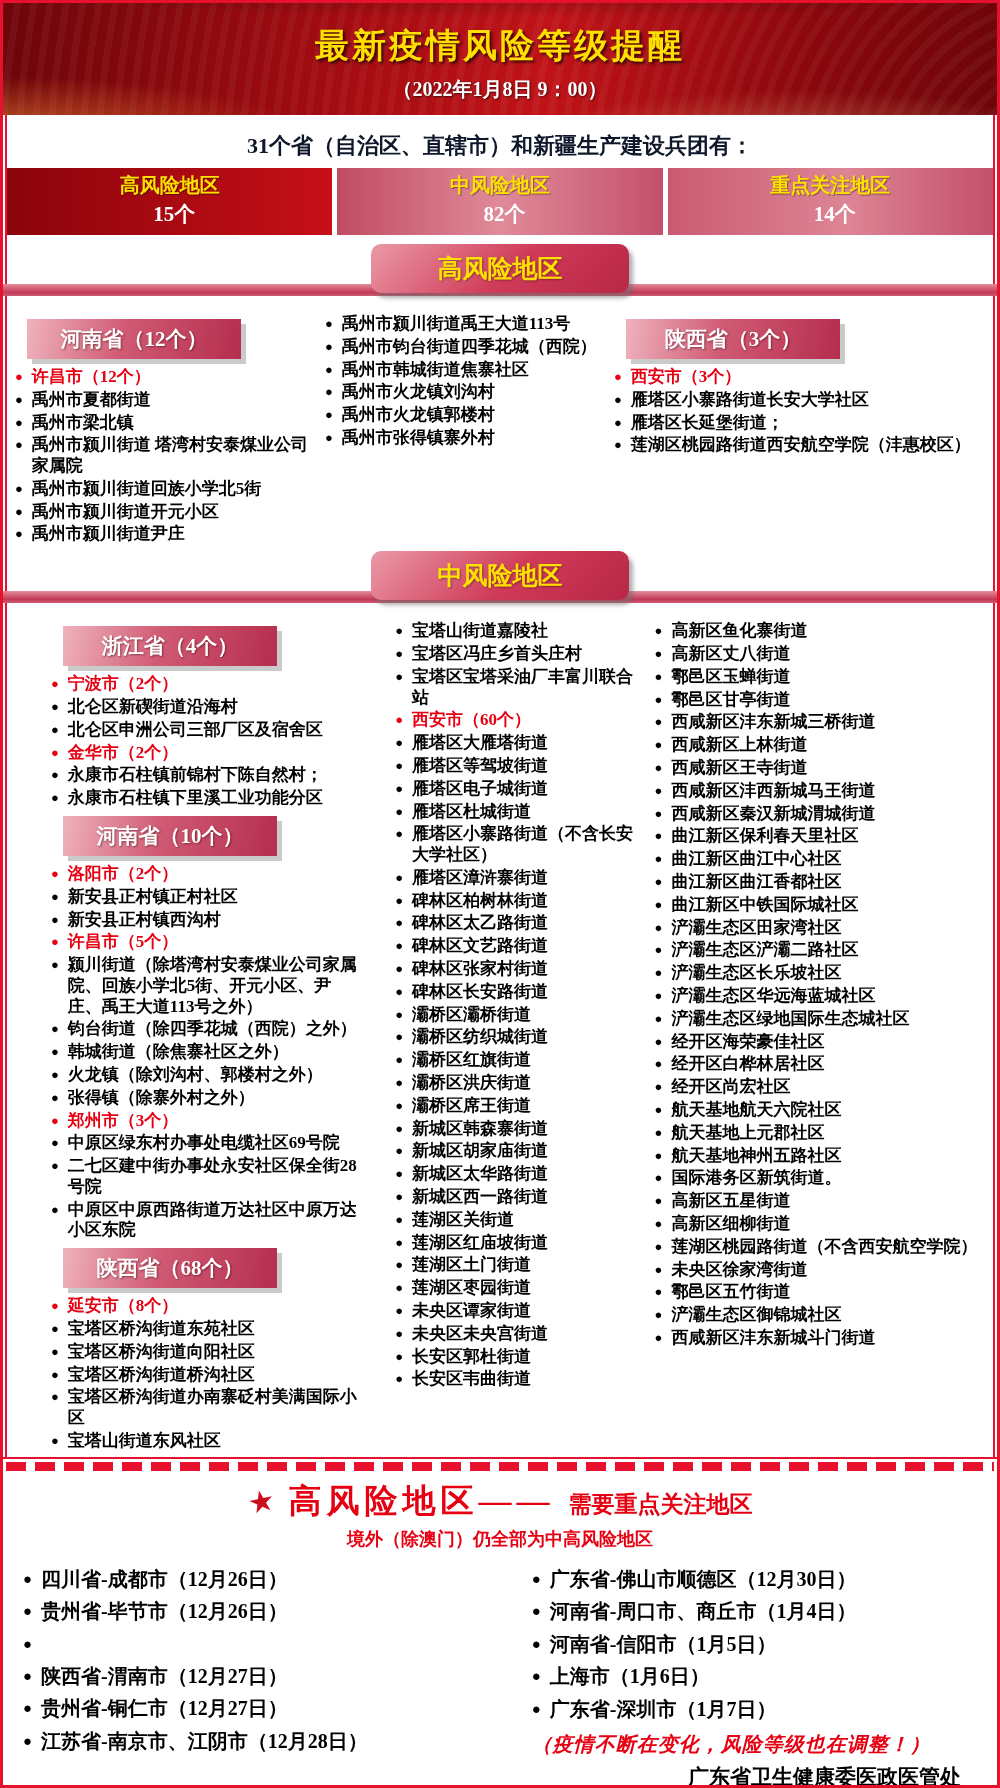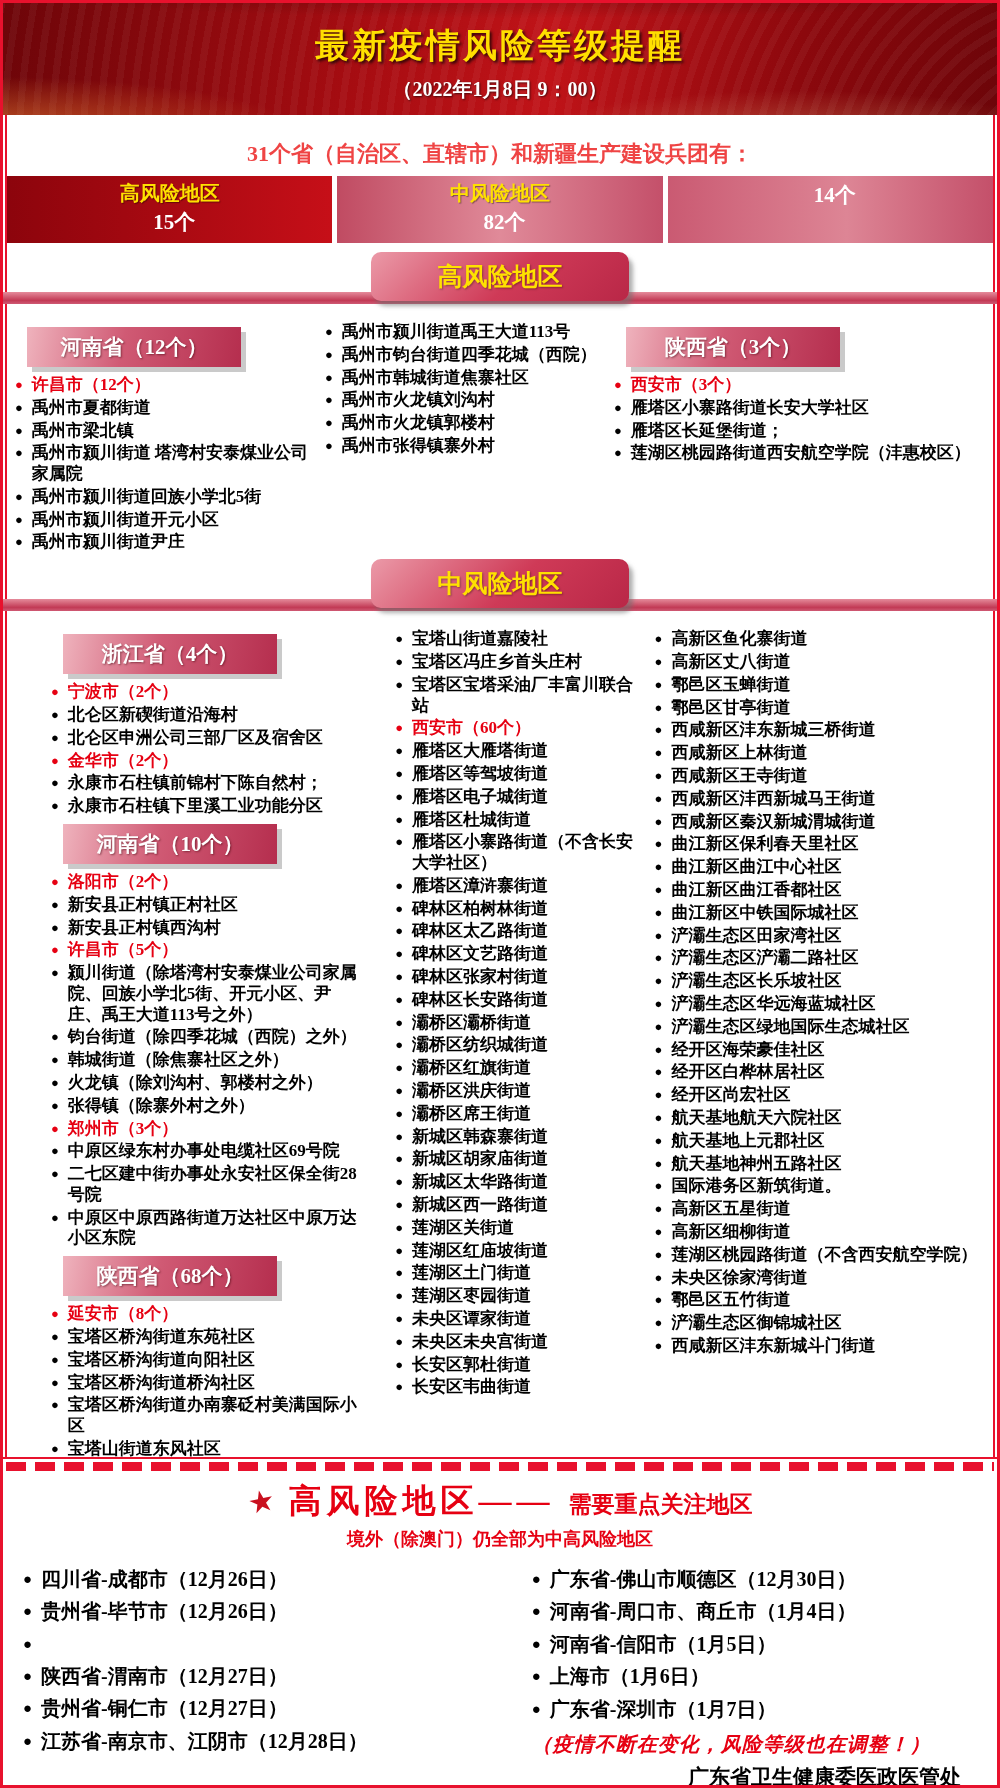--- a/index.html
+++ b/index.html
@@ -12,21 +12,21 @@
       radial-gradient(120% 95% at 52% -45%, rgba(0,0,0,.62), transparent 62%),
       radial-gradient(55% 85% at -2% 115%, rgba(255,150,60,.55), transparent 58%),
       radial-gradient(45% 70% at 80% 120%, rgba(255,215,150,.30), transparent 60%),
       repeating-radial-gradient(circle at 108% 170%, rgba(255,255,255,.045) 0 7px, transparent 7px 16px),
       linear-gradient(96deg,#6d0509,#a50c11 35%,#c01318 55%,#8c080d 80%,#6d0509);}
   .h-title{padding-top:20px;text-align:center;font-size:34px;font-weight:bold;color:#ffdf00;
     letter-spacing:3px;text-shadow:2px 2px 3px rgba(0,0,0,.75);}
   .h-date{text-align:center;color:#fff;font-size:20px;font-weight:bold;margin-top:7px;
     text-shadow:1px 1px 2px rgba(0,0,0,.6);}
   
-  .intro{text-align:center;font-size:22px;font-weight:bold;color:#ef4444;padding:24px 0 7px;}
+  .intro{text-align:center;font-size:22px;font-weight:bold;color:#0f172a;padding:16px 0 7px;}
   .stats{display:flex;gap:5px;padding:0 4px;}
   .stat{flex:1;text-align:center;padding:4px 0 7px;}
   .stat-0{background:linear-gradient(90deg,#8c040c,#a60911 45%,#c60f18);}
   .stat-1{background:linear-gradient(90deg,#c04b62,#e08a99 50%,#c4506a);}
   .stat-2{background:linear-gradient(90deg,#ca5a72,#dd8595 55%,#c4506a);}
   .stat .label{font-size:20px;font-weight:bold;color:#ffe100;text-shadow:1px 1px 1px rgba(0,0,0,.4);}
   .stat .count{font-size:21px;font-weight:bold;color:#fff;margin-top:1px;padding-left:9px;}
   
   .section{margin-top:9px;}
   .pill{position:relative;z-index:2;width:258px;margin:0 auto;text-align:center;font-size:25px;
@@ -82,20 +82,21 @@
   <div class="stats">
     <div class="stat stat-0">
       <div class="label">高风险地区</div>
       <div class="count">15个</div>
     </div>
     <div class="stat stat-1">
       <div class="label">中风险地区</div>
       <div class="count">82个</div>
     </div>
     <div class="stat stat-2">
+      <div class="label">重点关注地区</div>
       <div class="count">14个</div>
     </div>
   </div>
 
   <div class="section">
     <div class="pill">高风险地区</div>
     <div class="bar"></div>
     <div class="cols cols-high">
       <div class="col">
   <div class="province-box"><span>河南省（12个）</span></div>

